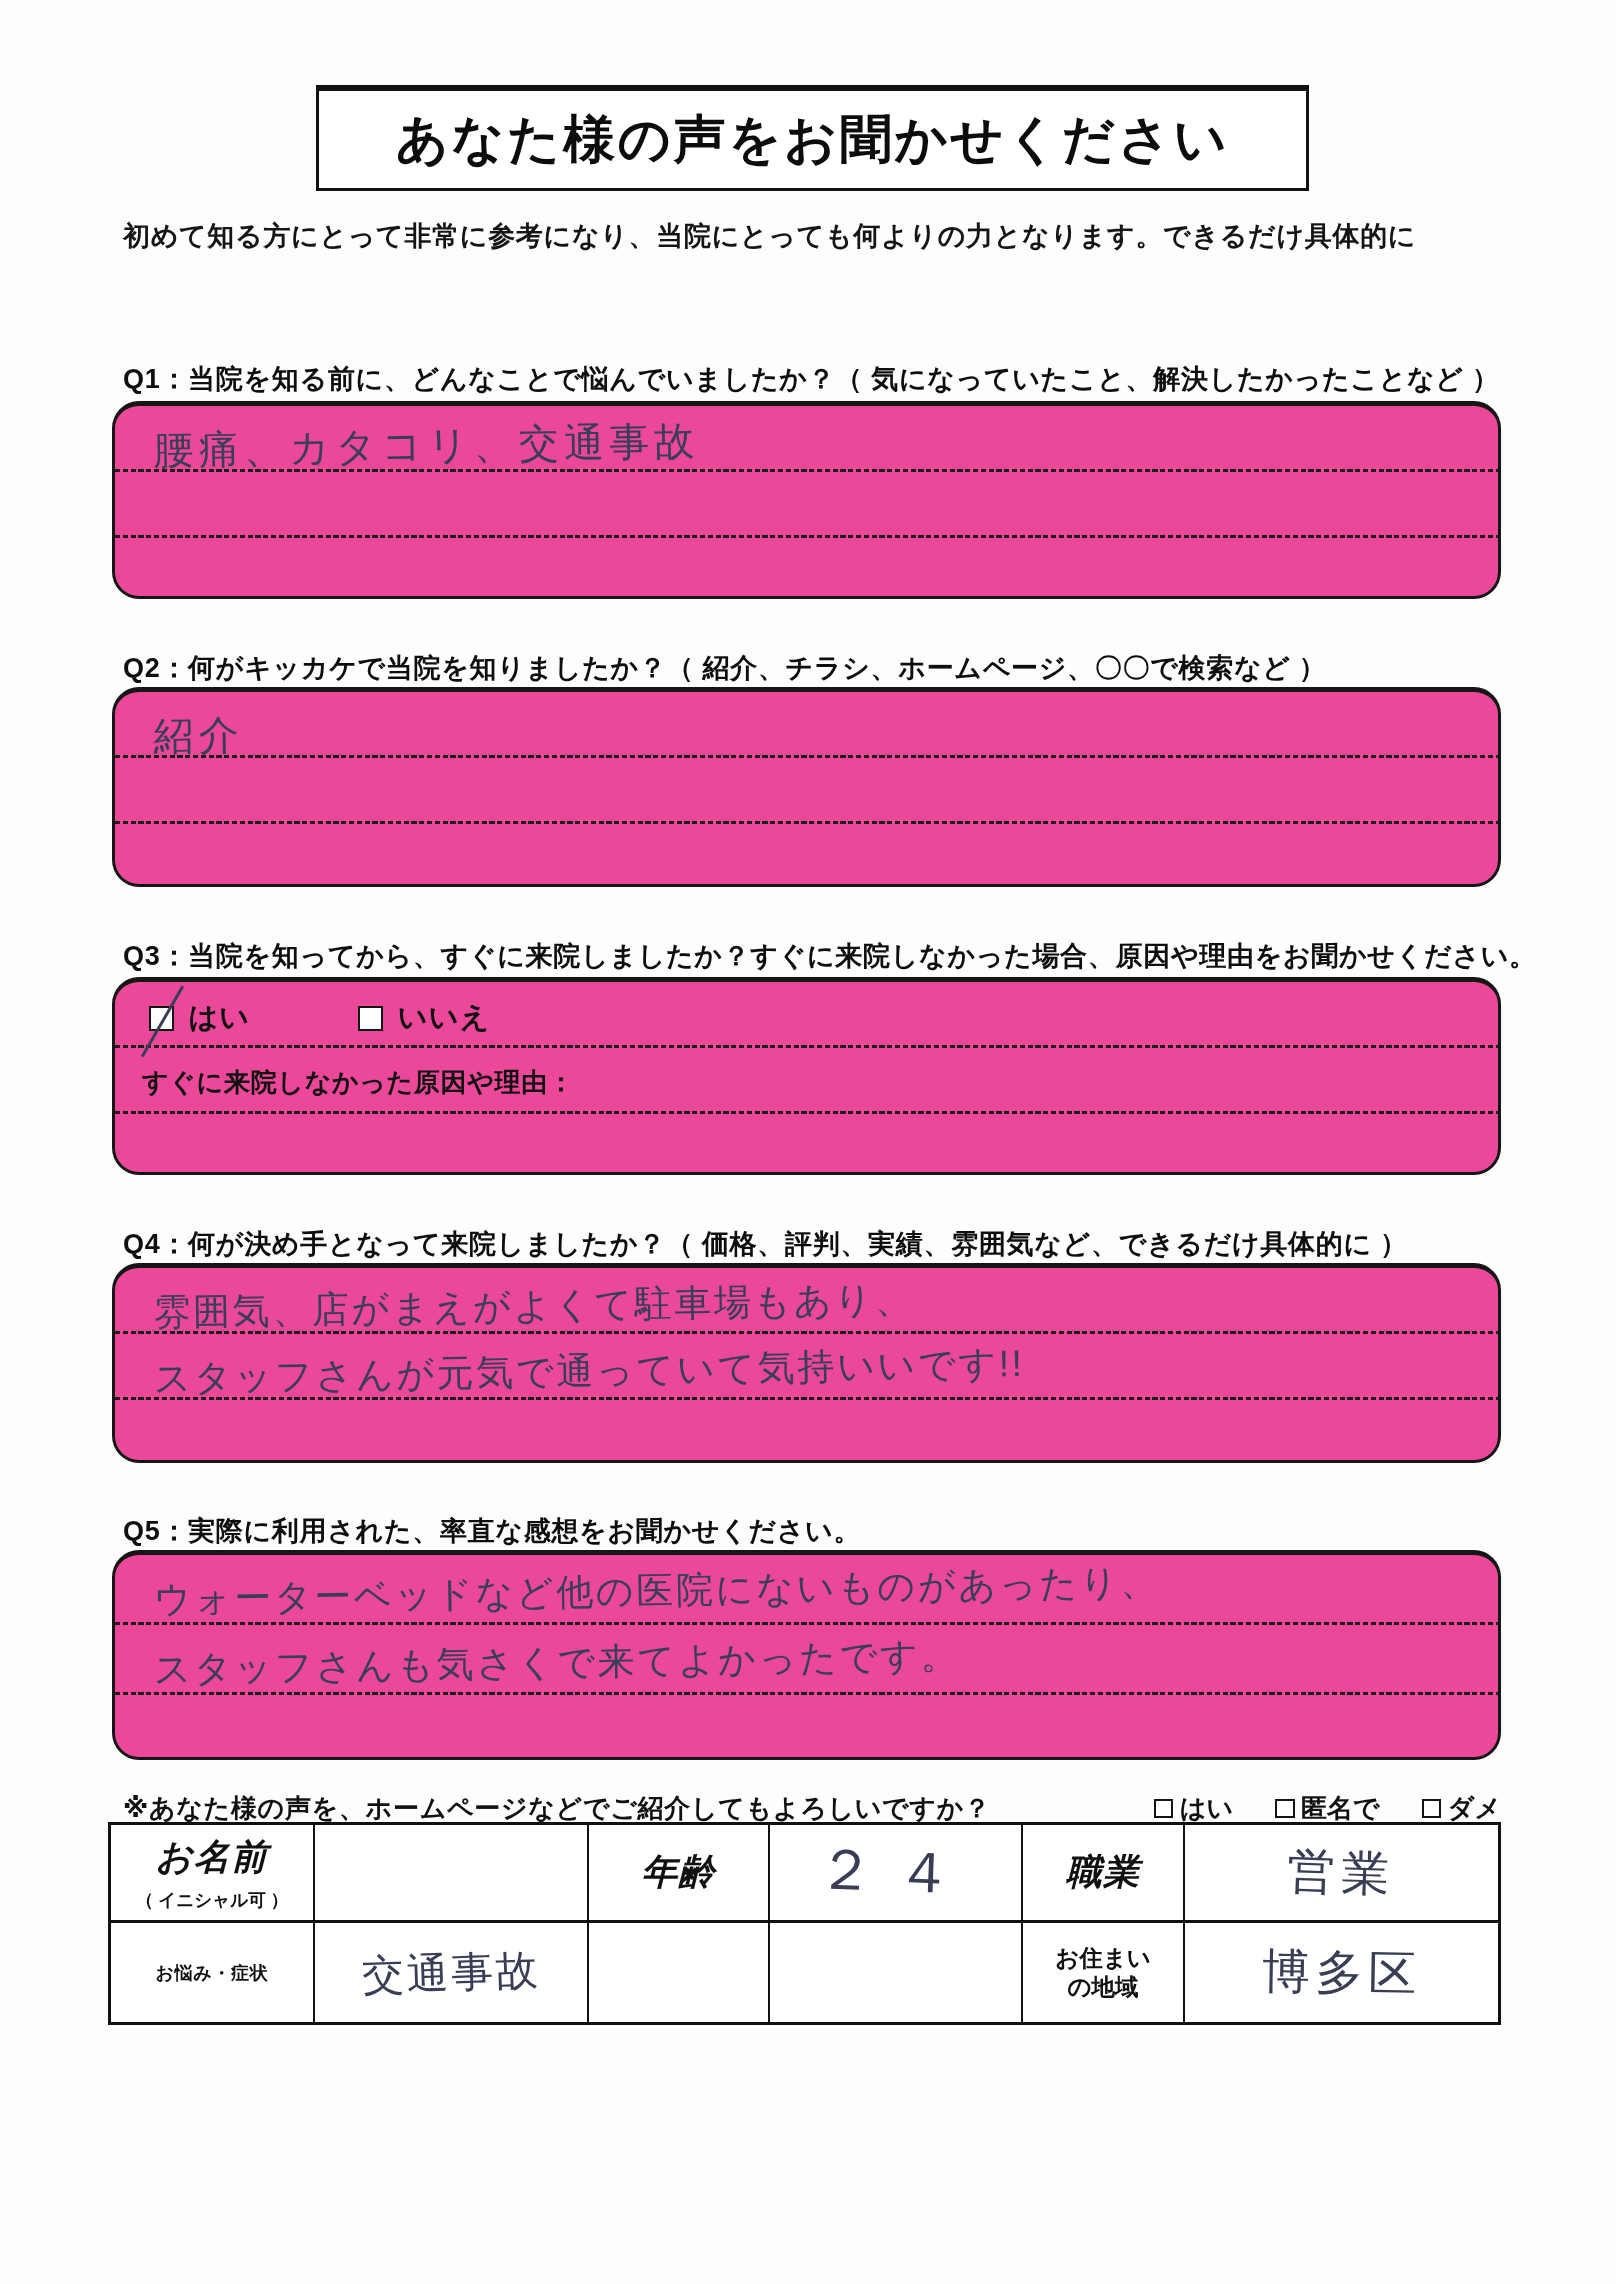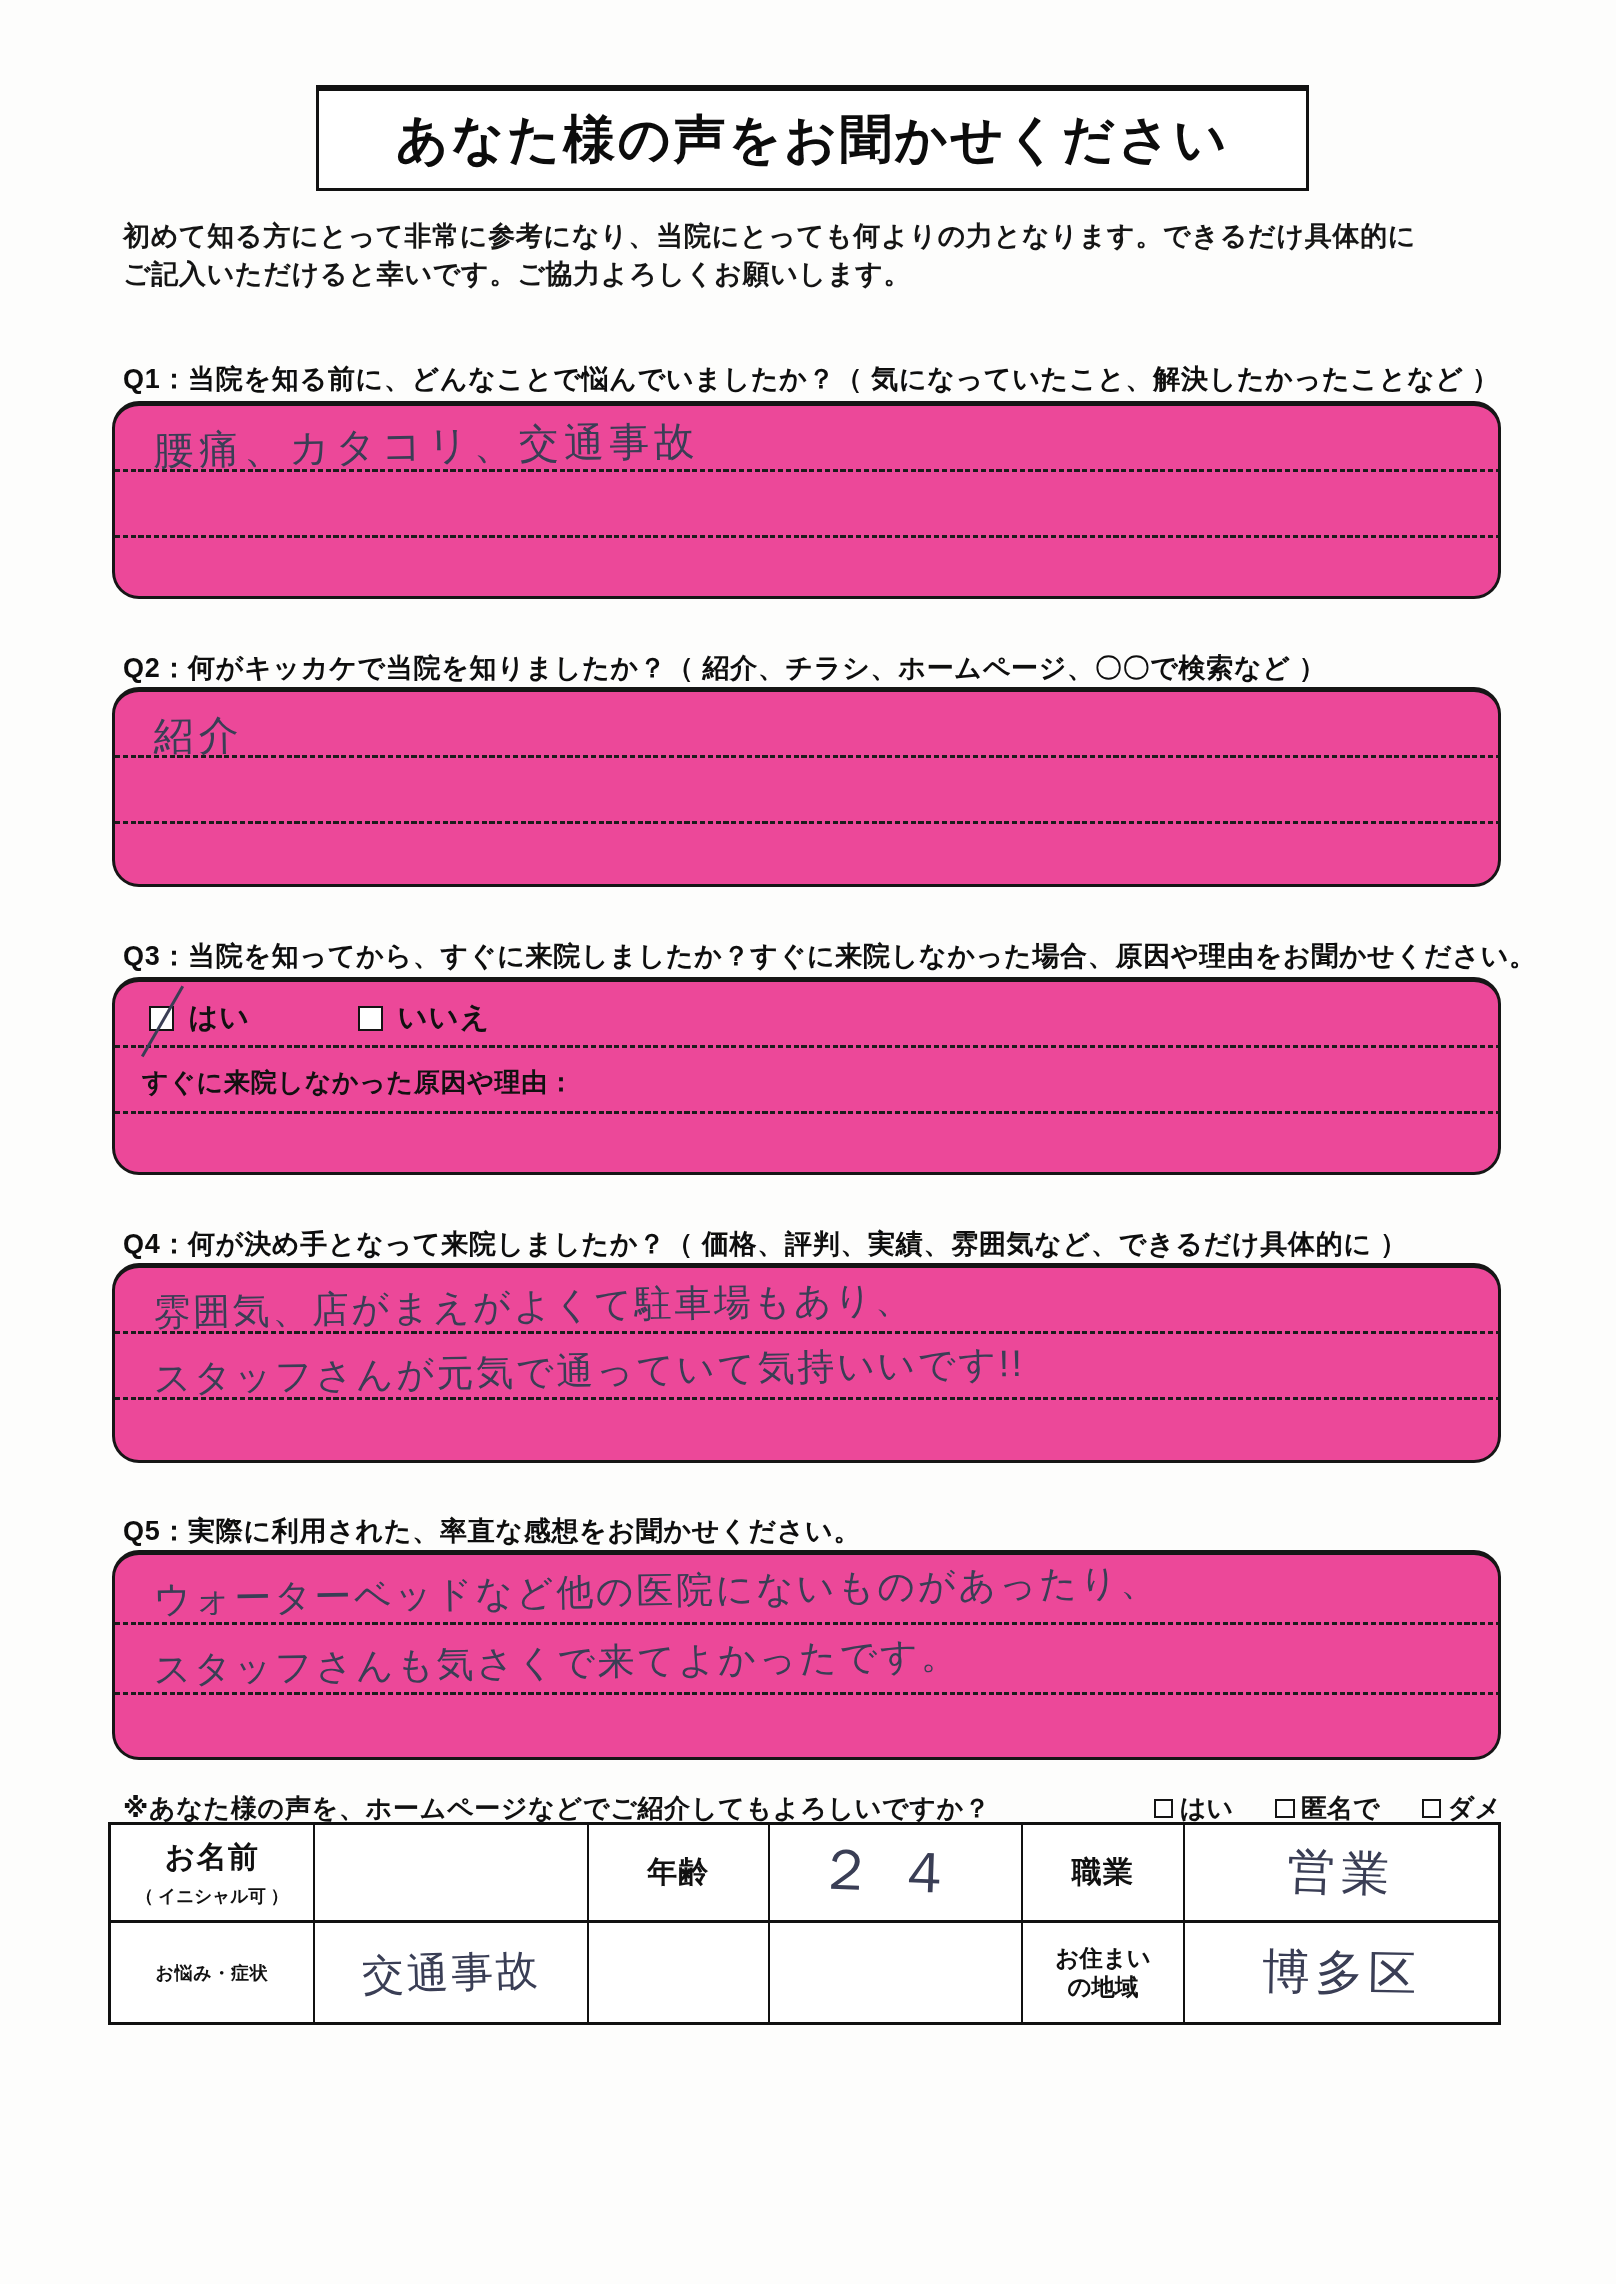--- a/index.html
+++ b/index.html
@@ -88,21 +88,21 @@
     grid-template-columns:204px 274px 181px 253px 162px 313px;
     grid-template-rows:98px 99px;
   }
   .cell{
     border-right:2.6px solid #111;border-bottom:3.9px solid #111;
     display:flex;flex-direction:column;align-items:center;justify-content:center;
     overflow:visible;
   }
   .cell.last-col{border-right:none;}
   .cell.last-row{border-bottom:none;}
-  .cell .main{font-size:30px;font-weight:700;letter-spacing:1.3px;}
+  .cell .main{font-size:36px;font-weight:700;letter-spacing:1.3px;font-style:italic;}
   .cell .sub{font-size:17.6px;font-weight:700;margin-top:5.2px;}
   .cell .two-line{font-size:23.5px;font-weight:700;line-height:29px;text-align:center;}
   .cell .small-label{font-size:18px;font-weight:700;letter-spacing:0.7px;}
   .hand-val{color:#3a3e55;white-space:nowrap;}
   .hand-age{font-size:57px;letter-spacing:22px;transform:rotate(2deg);}
   .hand-job{font-size:48px;letter-spacing:6.5px;transform:rotate(2deg);}
   .hand-symptom{font-size:42px;letter-spacing:2.6px;transform:rotate(-2deg);}
   .hand-area{font-size:48px;letter-spacing:5.2px;transform:rotate(1deg);}
 
   
@@ -126,21 +126,20 @@
 <body>
 
 <div class="page">
 
   <div class="title-box">
     <h1>あなた様の声をお聞かせください</h1>
   </div>
 
   <div class="intro">
     <div>初めて知る方にとって非常に参考になり、当院にとっても何よりの力となります。できるだけ具体的に</div>
-    <div>ご記入いただけると幸いです。ご協力よろしくお願いします。</div>
   </div>
 
   <div class="q-label" style="top:361px;">Q1：当院を知る前に、どんなことで悩んでいましたか？（ 気になっていたこと、解決したかったことなど ）</div>
   <div class="answer-box" style="top:401px;height:198px;">
     <div class="row ruled">
       <span class="hand ans-line">腰痛、カタコリ、交通事故</span>
     </div>
     <div class="row ruled"></div>
     <div class="row"></div>
   </div>

